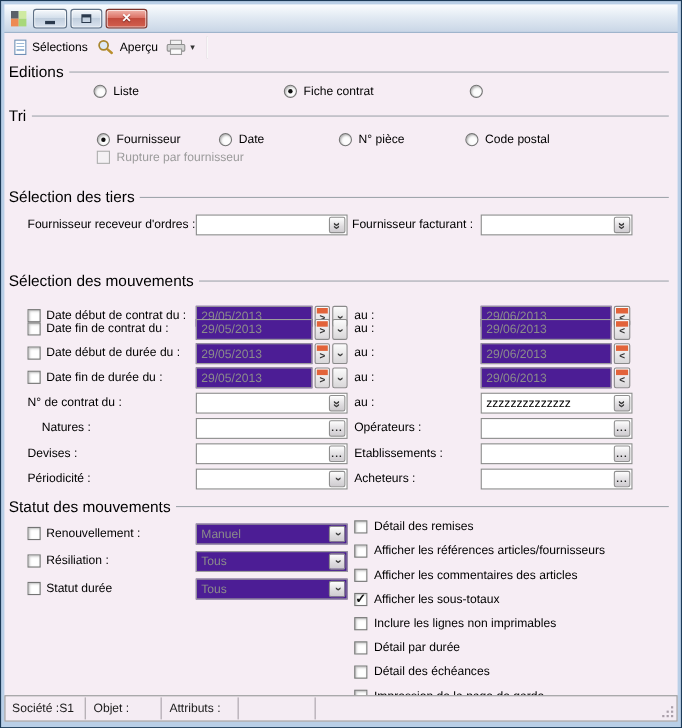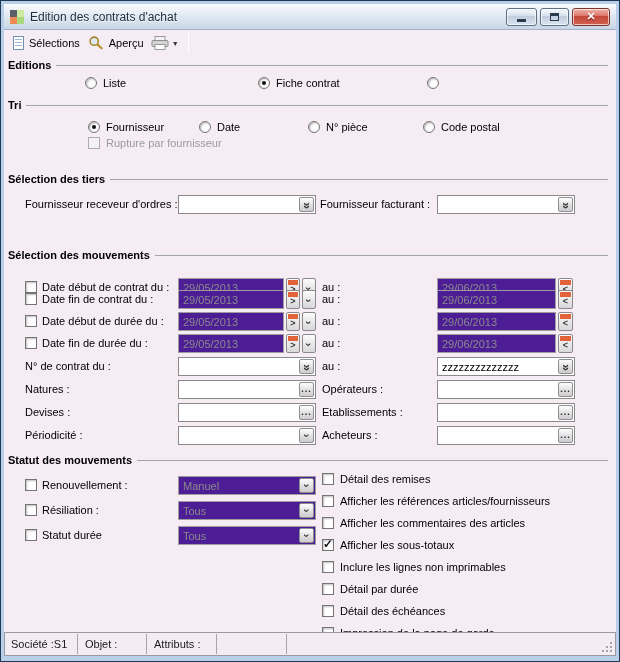--- a/index.html
+++ b/index.html
@@ -49,21 +49,21 @@
   .tbtn{ display:flex; align-items:center; gap:5px; padding:2px 4px; font-size:11px; color:#000; cursor:default; }
   .doc-icon{ width:11px; height:14px; background:#fff; border:1px solid #6f8fb5; position:relative; flex:none;}
   .doc-icon::before{ content:''; position:absolute; left:1px; right:1px; top:2px; height:9px;
     background:repeating-linear-gradient(#9db9d8 0 1px, transparent 1px 3px); }
   .print-group{ display:flex; align-items:center; gap:3px; padding:2px 3px; }
   .caret{ font-size:7px; color:#333; }
   .tb-sep{ width:1px; height:20px; background:#b3abb3; border-right:1px solid #fff; margin-left:6px; }
 
   
   .ghead{ position:absolute; left:4px; right:8px; display:flex; align-items:center; height:13px; }
-  .ghead span{ font-size:11px; color:#000; white-space:nowrap;font-weight:bold; }
+  .ghead span{ font-size:14px; color:#000; white-space:nowrap; }
   .ghead i{ flex:1; height:0; border-top:1px solid #a0a6ac; margin-left:5px; margin-top:1px; }
 
   .arow{ position:absolute; left:0; right:0; height:19px; }
   .lbl{ position:absolute; line-height:19px; white-space:nowrap; }
   .lbl.dis{ color:#9b9b9b; }
 
   
   .radio{ position:absolute; top:3px; width:12px; height:12px; border-radius:50%; background:#fdfdfd;
     border:1px solid #747474; box-shadow:inset 1px 1px 2px rgba(0,0,0,.3); }
   .radio.sel::after{ content:''; position:absolute; left:3px; top:3px; width:4px; height:4px; border-radius:50%; background:#101010; }
@@ -104,21 +104,20 @@
 
 <div class="window">
 
   <div class="titlebar">
     <span class="app-icon">
       <i class="q1"></i>
         <i class="q2"></i>
         <i class="q3"></i>
         <i class="q4"></i>
     </span>
-    <span class="title-text">Edition des contrats d'achat</span>
     <span class="caption-buttons">
       <span class="cap-btn btn-min">
           <span class="glyph-min"></span>
         </span>
       <span class="cap-btn btn-max">
           <span class="glyph-max"></span>
         </span>
       <span class="cap-btn btn-close">
           <span>✕</span>
         </span>
@@ -302,21 +301,21 @@
       <span class="lbl" style="left:318px">au :</span>
       <span class="field" style="left:433px;width:138px">
         <span>zzzzzzzzzzzzzz</span>
         <span class="inbtn">
             <span class="chev2">»</span>
           </span>
       </span>
     </div>
 
     <div class="arow" style="top:350px">
-      <span class="lbl" style="left:21px">Natures :</span>
+      <span class="lbl" style="left:34px">Natures :</span>
       <span class="field" style="left:174px;width:138px">
         <span></span>
         <span class="inbtn">
             <span class="dots">...</span>
           </span>
       </span>
       <span class="lbl" style="left:318px">Opérateurs :</span>
       <span class="field" style="left:433px;width:138px">
         <span></span>
         <span class="inbtn">

